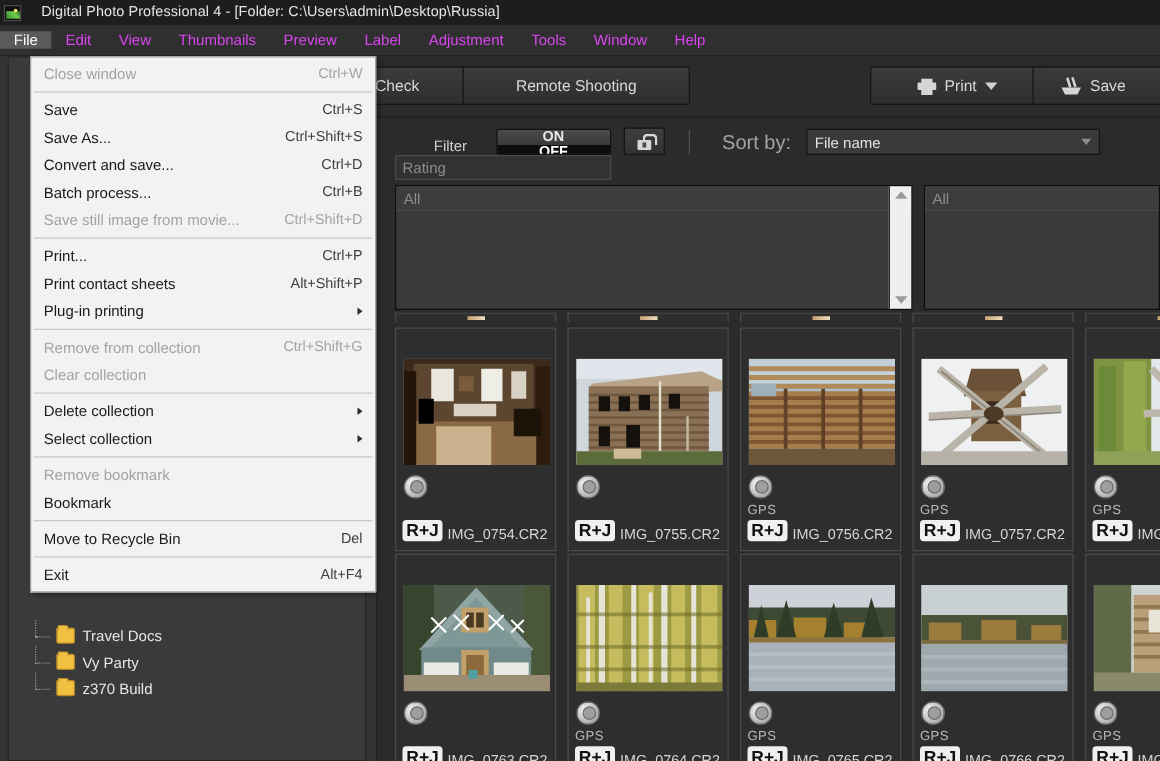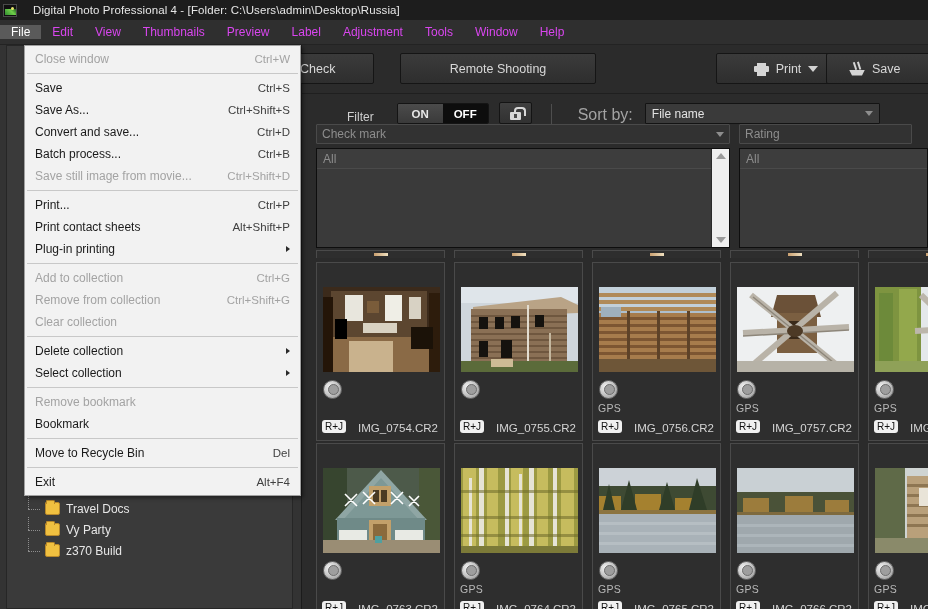--- a/index.html
+++ b/index.html
@@ -175,22 +175,22 @@
     position: absolute; top: 8px; height: 31px;
     background: linear-gradient(#3b3b3b,#2e2e2e);
     border: 1px solid #151515;
     border-radius: 2px;
     display: flex; align-items: center; justify-content: center;
     gap: 7px;
     font-size: 12.5px; color: #d8d8d8;
     cursor: default;
   }
   #btn-quickcheck { left: -76px; width: 148px; }
-  #btn-remote { left: 98px; width: 196px; }
-  #btn-print { left: 414px; width: 140px; }
+  #btn-remote { left: 68px; width: 182px; }
+  #btn-print { left: 394px; width: 140px; }
   #btn-save { left: 524px; width: 124px; justify-content: flex-start; padding-left: 22px; }
   .caret-dn {
     width: 0; height: 0;
     border-left: 5px solid transparent; border-right: 5px solid transparent;
     border-top: 6px solid #d2d2d2;
   }
   .ico-printer {
     width: 15px; height: 12px; position: relative; flex: 0 0 auto;
   }
   .ico-printer::before {
@@ -221,20 +221,21 @@
   
   #filterbar {
     position: absolute; left: 14px; top: 49px; width: 612px; height: 30px;
     display: flex; align-items: flex-end; margin-left: 31px;
   }
   .fb-label { font-size: 12px; color: #cfcfcf; }
   #toggle-onoff {
     display: flex; width: 92px; height: 21px;
     border: 1px solid #141414; border-radius: 2px; overflow: hidden;
     margin-left: 23px;
+    flex-direction: column;
   }
   #toggle-onoff div {
     flex: 1 1 50%; display: flex; align-items: center; justify-content: center;
     font-size: 11.5px; font-weight: bold;
   }
   #tg-on { background: linear-gradient(#4b4b4b,#3a3a3a); color: #e8e8e8; }
   #tg-off { background: #0d0d0d; color: #ffffff; }
   #btn-lock {
     width: 33px; height: 22px; margin-left: 10px;
     background: linear-gradient(#3f3f3f,#313131);
@@ -345,21 +346,21 @@
     width: 9px; height: 9px; border-radius: 50%;
     background: #9e9e9e; border: 1px solid #6e6e6e;
   }
   .badge-gps {
     position: absolute; left: 5px; top: 139px;
     font-size: 10.5px; color: #b9b9b9; letter-spacing: 0.3px;
   }
   .badge-rj {
     position: absolute; left: 5px; bottom: 7px;
     background: #f0f0f0; color: #111;
-    font-size: 10px; font-weight: normal;
+    font-size: 14px; font-weight: bold;
     padding: 1px 3px; border-radius: 3px;
     line-height: 1.1;
   }
   .fname {
     position: absolute; right: 6px; bottom: 6px;
     font-size: 11.5px; color: #d5d5d5;
   }
   .toprow-stub {
     width: 129px; height: 8px;
     background: #2e2e2e; border: 1px solid #4a4a4a; border-bottom: none;
@@ -459,24 +460,20 @@
       </div>
       <div id="fb-divider"></div>
       <span id="sortby-label">Sort by:</span>
       <div id="sortby-select">
         <span>File name</span>
         <span class="caret-sm"></span>
       </div>
     </div>
 
     <div id="subfilter">
-      <div class="sf-select" id="sf-checkmark">
-        <span>Check mark</span>
-        <span class="caret-sm"></span>
-      </div>
       <div class="sf-select" id="sf-rating">
         <span>Rating</span>
       </div>
     </div>
 
     <div id="listrow">
       <div class="listbox" id="lb-left">
         <div class="lb-header">
           <span>All</span>
           <span>0</span>
@@ -826,24 +823,20 @@
       <div class="mrow">
         <span class="mlabel">Print contact sheets</span>
         <span class="maccel">Alt+Shift+P</span>
       </div>
       <div class="mrow">
         <span class="mlabel">Plug-in printing</span>
         <span class="marrow"></span>
       </div>
       <div class="msep"></div>
       <div class="mrow disabled">
-        <span class="mlabel">Add to collection</span>
-        <span class="maccel">Ctrl+G</span>
-      </div>
-      <div class="mrow disabled">
         <span class="mlabel">Remove from collection</span>
         <span class="maccel">Ctrl+Shift+G</span>
       </div>
       <div class="mrow disabled">
         <span class="mlabel">Clear collection</span>
       </div>
       <div class="msep"></div>
       <div class="mrow">
         <span class="mlabel">Delete collection</span>
         <span class="marrow"></span>

